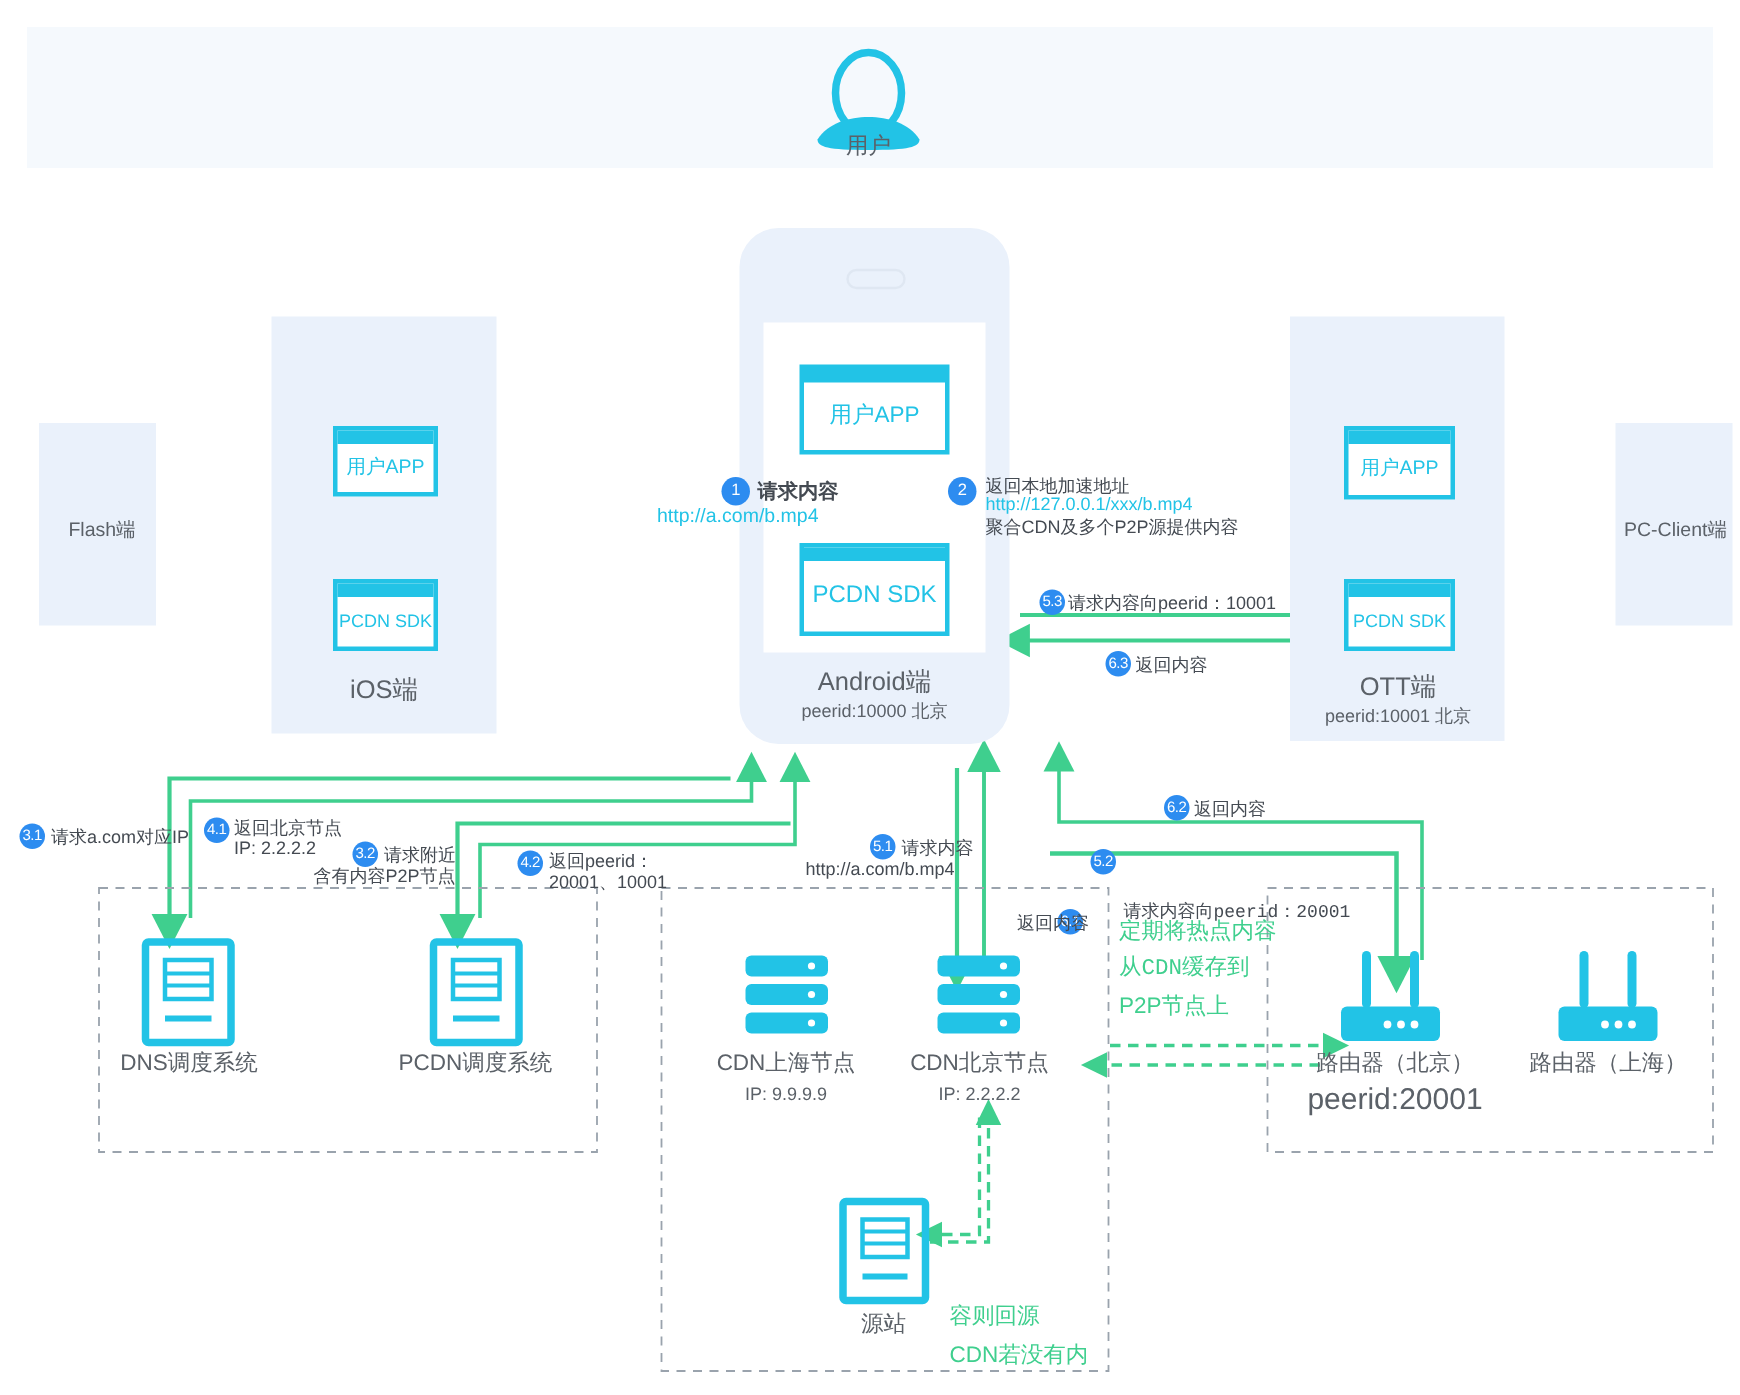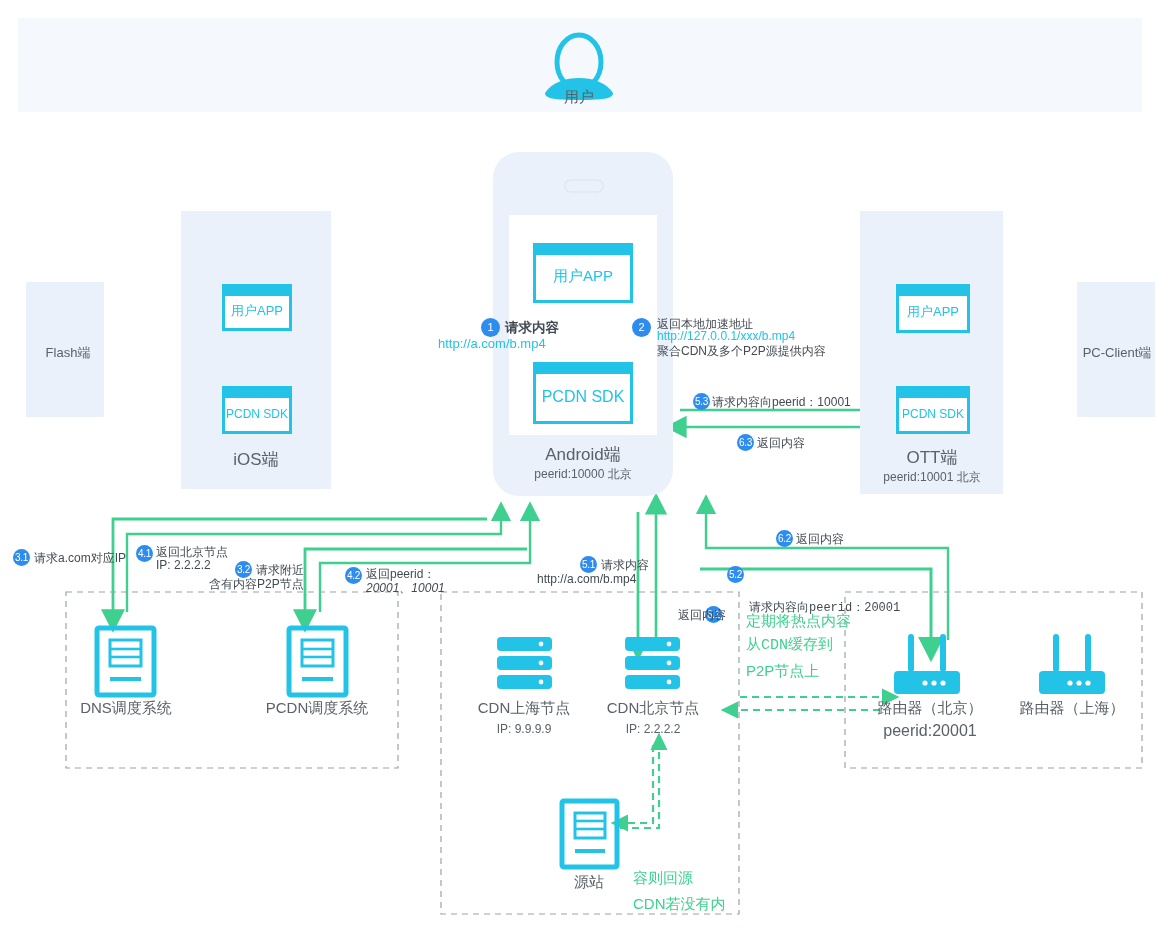--- a/index.html
+++ b/index.html
@@ -6,21 +6,21 @@
   body{font-family:"Liberation Sans","DejaVu Sans",sans-serif;}
   #stage{position:relative;width:1160px;height:930px;background:#fff;overflow:hidden;}
   #stage svg{position:absolute;left:0;top:0;}
   .lbl{position:absolute;white-space:nowrap;color:#444a52;}
   .lbl.c{transform:translateX(-50%);text-align:center;}
   .grey{color:#5b6168;}
   .cy{color:#22c3e6;}
   .gr{color:#3fcf8e;}
   .t17{font-size:17px;}
   .t15{font-size:15px;}
-  .t14{font-size:16px;}
+  .t14{font-size:20px;}
   .t13{font-size:13px;}
   .t12{font-size:12px;}
   .panel{position:absolute;background:#eaf1fb;}
   .box{position:absolute;border:3px solid #22c3e6;background:#fff;box-sizing:border-box;}
   .box .cap{position:absolute;left:0;right:0;top:0;height:9px;background:#22c3e6;}
   .box .tx{position:absolute;left:0;right:0;top:0;bottom:0;display:flex;align-items:center;justify-content:center;color:#22c3e6;padding-top:7px;box-sizing:border-box;}
   .badge{position:absolute;width:17px;height:17px;border-radius:50%;background:#2d8cf0;color:#fff;font-size:10px;
          display:flex;align-items:center;justify-content:center;line-height:1;letter-spacing:-0.3px;}
   .multi{line-height:1.28;}
 </style>
@@ -211,21 +211,21 @@
   <div class="badge" style="left:136px;top:545px;">4.1</div>
   <div class="lbl t12" style="left:156px;top:544px;">返回北京节点</div>
   <div class="lbl t12" style="left:156px;top:558px;">IP: 2.2.2.2</div>
 
   <div class="badge" style="left:235px;top:561px;">3.2</div>
   <div class="lbl t12" style="left:256px;top:562px;">请求附近</div>
   <div class="lbl t12" style="left:209px;top:576px;">含有内容P2P节点</div>
 
   <div class="badge" style="left:345px;top:567px;">4.2</div>
   <div class="lbl t12" style="left:366px;top:566px;">返回peerid：</div>
-  <div class="lbl t12" style="left:366px;top:580px;font-style:italic;">20001、10001</div>
+  <div class="lbl t12" style="left:366px;top:580px;">20001、10001</div>
 
   <div class="badge" style="left:580px;top:556px;">5.1</div>
   <div class="lbl t12" style="left:601px;top:557px;">请求内容</div>
   <div class="lbl t12" style="left:537px;top:572px;">http://a.com/b.mp4</div>
 
   <div class="badge" style="left:659px;top:606px;margin-left:46px;">6.1</div>
   <div class="lbl t12" style="left:678px;top:607px;">返回内容</div>
 
   <div class="badge" style="left:727px;top:566px;">5.2</div>
   <div class="lbl t12" style="left:749px;top:599px;font-family:Liberation Mono, monospace;">请求内容向peerid：20001</div>

